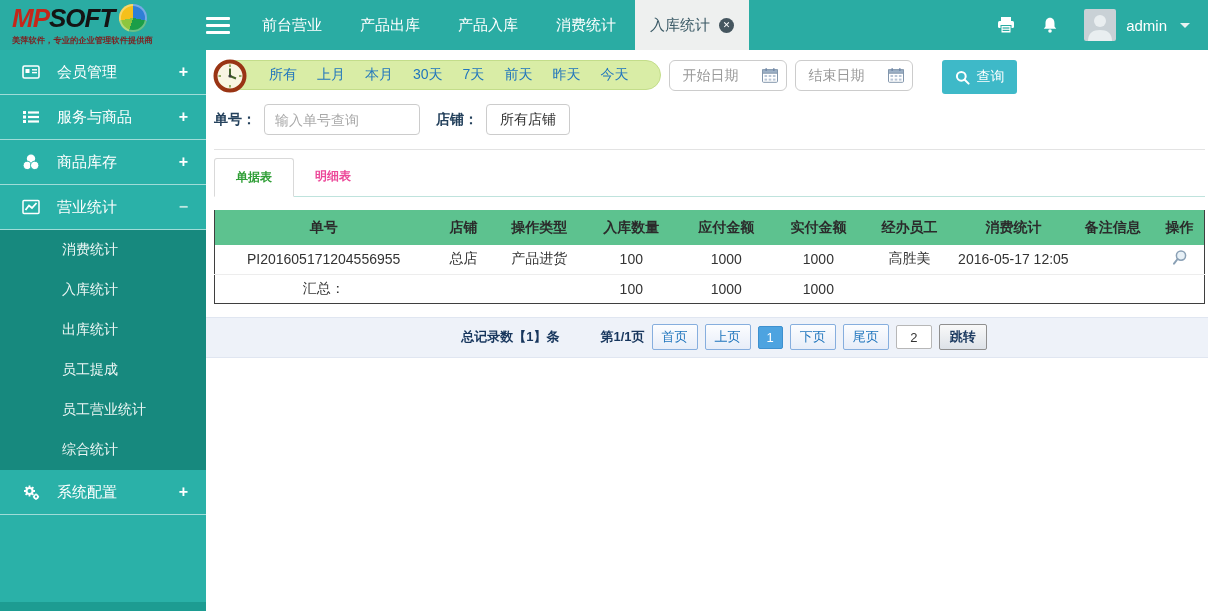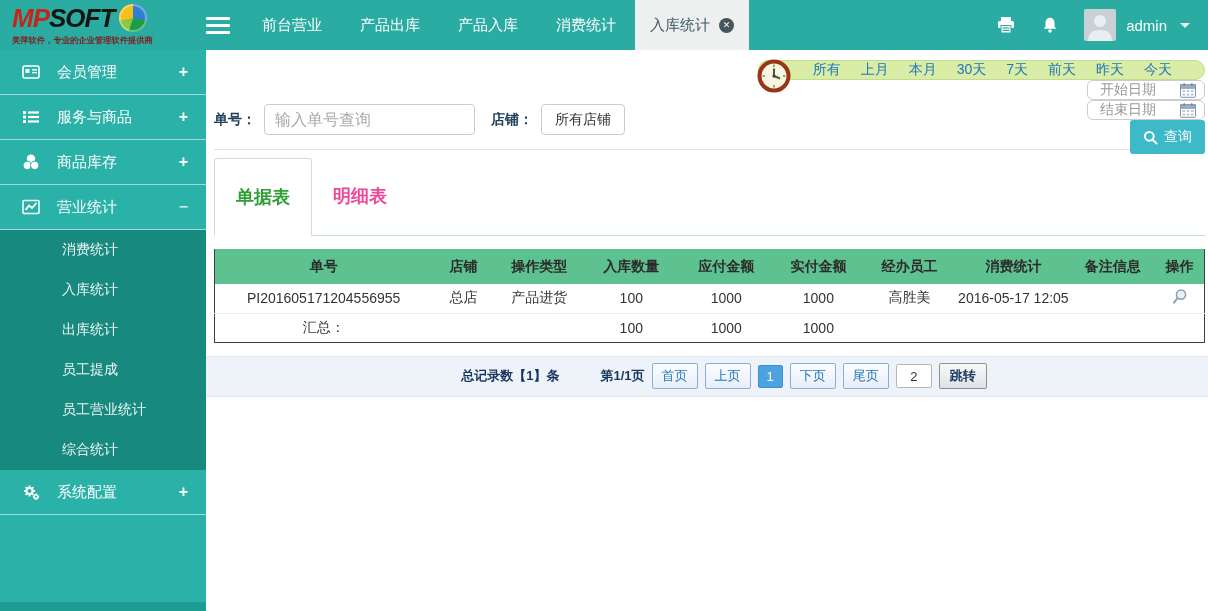--- a/index.html
+++ b/index.html
@@ -36,39 +36,39 @@
   .side-item { height:45px; display:flex; align-items:center; padding:0 18px 0 22px; color:#fff; font-size:15px;
     border-bottom:1px solid rgba(255,255,255,.55); cursor:pointer; }
   .side-item .s-icon { width:20px; margin-right:15px; display:flex; }
   .side-item .toggle { margin-left:auto; font-size:16px; font-weight:bold; color:#fff; }
   .side-item .toggle.minus { color:#bfe8e2; }
   .submenu { background:#17897e; }
   .sub-item { height:40px; display:flex; align-items:center; padding-left:62px; color:#eef7f5; font-size:14px; cursor:pointer; }
   .sidebar-bottom { position:absolute; bottom:0; left:0; width:100%; height:9px; background:#1d9c92; }
   
   .main { flex:1; background:#fff; padding:10px 3px 0 8px; position:relative; }
-  .filter-row { display:flex; align-items:flex-end; height:34px;flex-direction:column; }
+  .filter-row { display:flex; align-items:flex-start; height:34px; }
   .quickbar { position:relative; background:#d9eda6; border:1px solid #c3dd8a; border-radius:17px; height:30px;
     display:flex; align-items:center; padding:0 22px 0 44px; }
   .clock { position:absolute; left:-2px; top:-3px; }
   .quick-link { color:#2176bd; font-size:14px; padding:0 10px; cursor:pointer; text-decoration:none; white-space:nowrap; }
   .date-box { width:118px; height:31px; border:1px solid #ccc; border-radius:6px; background:#fff; margin-left:8px;
     display:flex; align-items:center; padding:0 8px 0 12px; color:#999; font-size:14px; cursor:text; }
   .date-box .d-text { flex:1; }
-  .query-btn { margin-left:12px; height:31px; background:#3eb9c8; color:#fff; border:none; border-radius:3px;
+  .query-btn { margin-left:29px; height:31px; background:#3eb9c8; color:#fff; border:none; border-radius:3px;
     font-size:14px; display:flex; align-items:center; gap:6px; padding:17px 13px; cursor:pointer; }
   .filter-row2 { display:flex; align-items:center; margin-top:10px; height:31px; }
   .f-label { font-size:14px; font-weight:bold; color:#24415c; margin-right:8px; white-space:nowrap; }
-  .order-input { width:211px; height:31px; border:1px solid #ccc; border-radius:4px; padding:0 10px; font-size:16px; color:#333; outline:none; }
+  .order-input { width:156px; height:31px; border:1px solid #ccc; border-radius:4px; padding:0 10px; font-size:14px; color:#333; outline:none; }
   .order-input::placeholder { color:#a9a9a9; }
   .store-label { margin-left:16px; }
   .store-btn { height:31px; background:#fff; border:1px solid #ccc; border-radius:4px; color:#333; font-size:14px; padding:0 13px; cursor:pointer; }
   .divider { border:none; border-top:1px solid #e3e3e3; margin:14px 0 0 0; }
   .tabs { display:flex; margin-top:8px; border-bottom:1px solid #bfe3dd; }
-  .tab { padding:26px 21px; font-size:18px; font-weight:bold; cursor:pointer; }
+  .tab { padding:10px 21px; font-size:12px; font-weight:bold; cursor:pointer; }
   .tab.active { background:#fff; border:1px solid #d9d9d9; border-bottom:1px solid #fff; margin-bottom:-1px;
     border-radius:3px 3px 0 0; color:#2f9e36; }
   .tab.inactive { color:#ec4899; }
   .data-table { width:100%; border-collapse:collapse; margin-top:13px; font-size:14px;
     border-left:1px solid #3f3f3f; border-right:1px solid #3f3f3f; border-bottom:1px solid #3f3f3f; }
   .data-table th { background:#5dc28f; color:#2b2b2b; font-weight:bold; height:35px; text-align:center; padding:0 2px;margin-top:48px; }
   .data-table td { height:29px; text-align:center; color:#333; padding:0 2px; }
   .data-table tbody tr + tr td { border-top:1px solid #ededed; }
   .red { color:#e80f0f; }
   .time-cell { color:#454545; }

